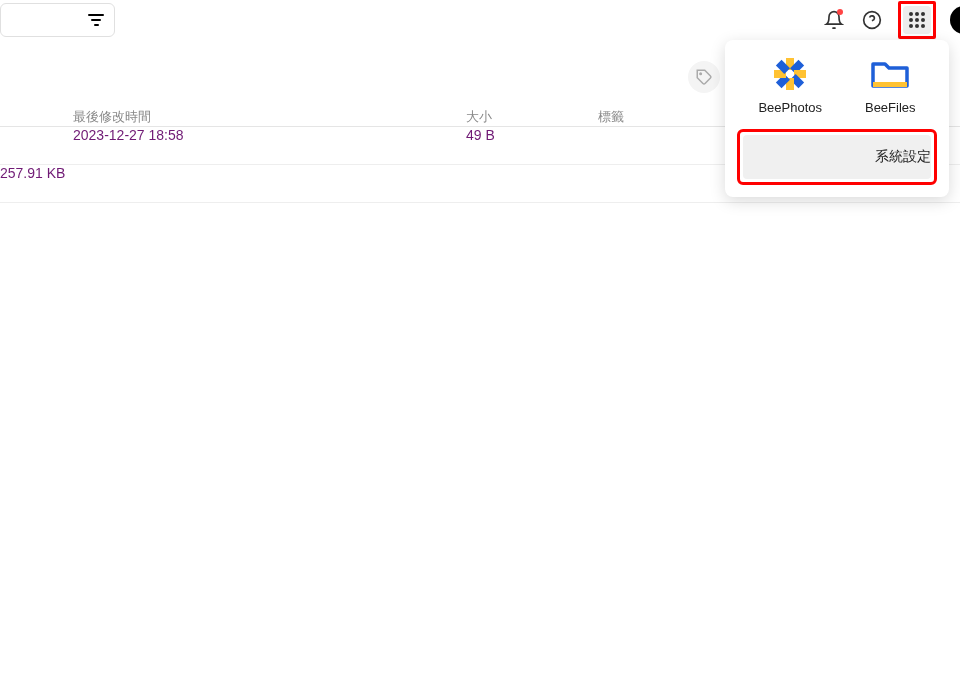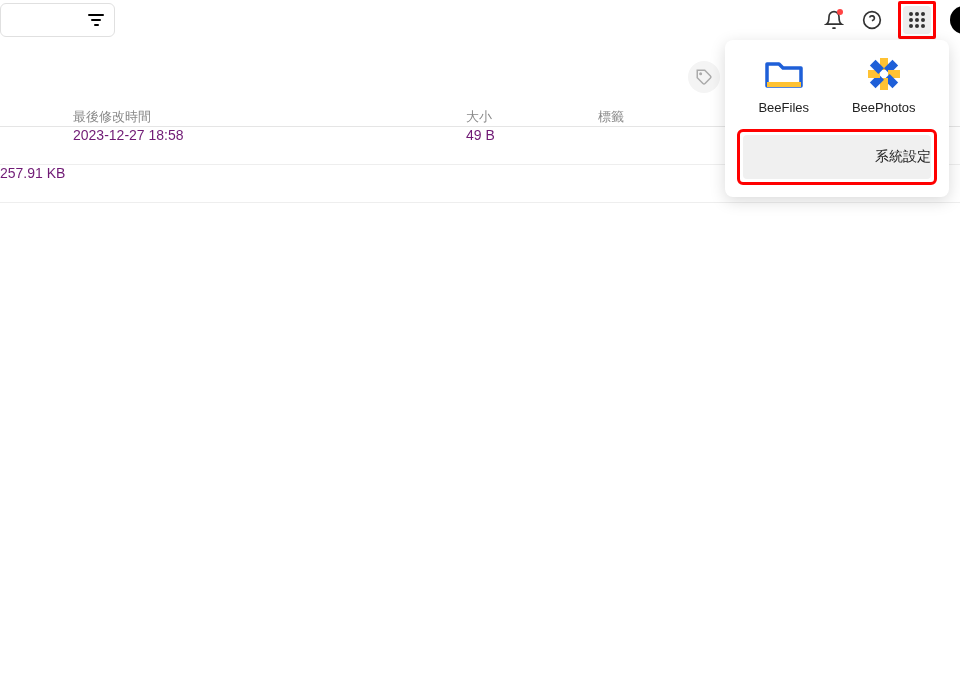--- a/index.html
+++ b/index.html
@@ -273,45 +273,45 @@
     </div>
     <div class="table-row">
       <div class="col-size">257.91 KB</div>
       <div class="col-tags"></div>
     </div>
   </div>
 </div>
 
 <div class="apps-popover">
   <div class="app-icons-row">
-    <div class="app-item">
-      <div class="app-icon-box">
-        <svg width="38" height="32" viewBox="0 0 38 32">
-          <path d="M2 6 L2 28 L36 28 L36 10 L18 10 L14 6 Z" fill="none" stroke="#1e5fd8" stroke-width="3.5" stroke-linejoin="round"></path>
-          <rect x="2" y="24" width="34" height="5" fill="#ffc233"></rect>
-        </svg>
-      </div>
-      <div class="app-label">BeeFiles</div>
-    </div>
     <div class="app-item">
       <div class="app-icon-box">
         <svg width="36" height="36" viewBox="0 0 36 36">
           <g transform="translate(18,18)">
             <rect x="-4" y="-16" width="8" height="12" fill="#ffc233" transform="rotate(0)"></rect>
             <rect x="-4" y="-16" width="8" height="12" fill="#1e5fd8" transform="rotate(45)"></rect>
             <rect x="-4" y="-16" width="8" height="12" fill="#ffc233" transform="rotate(90)"></rect>
             <rect x="-4" y="-16" width="8" height="12" fill="#1e5fd8" transform="rotate(135)"></rect>
             <rect x="-4" y="-16" width="8" height="12" fill="#ffc233" transform="rotate(180)"></rect>
             <rect x="-4" y="-16" width="8" height="12" fill="#1e5fd8" transform="rotate(225)"></rect>
             <rect x="-4" y="-16" width="8" height="12" fill="#ffc233" transform="rotate(270)"></rect>
             <rect x="-4" y="-16" width="8" height="12" fill="#1e5fd8" transform="rotate(315)"></rect>
           </g>
         </svg>
       </div>
       <div class="app-label">BeePhotos</div>
     </div>
+    <div class="app-item">
+      <div class="app-icon-box">
+        <svg width="38" height="32" viewBox="0 0 38 32">
+          <path d="M2 6 L2 28 L36 28 L36 10 L18 10 L14 6 Z" fill="none" stroke="#1e5fd8" stroke-width="3.5" stroke-linejoin="round"></path>
+          <rect x="2" y="24" width="34" height="5" fill="#ffc233"></rect>
+        </svg>
+      </div>
+      <div class="app-label">BeeFiles</div>
+    </div>
   </div>
   <div class="settings-btn-wrapper">
     <div class="settings-btn">
       <span>系統設定</span>
     </div>
   </div>
 </div>
 
 </body></html>

